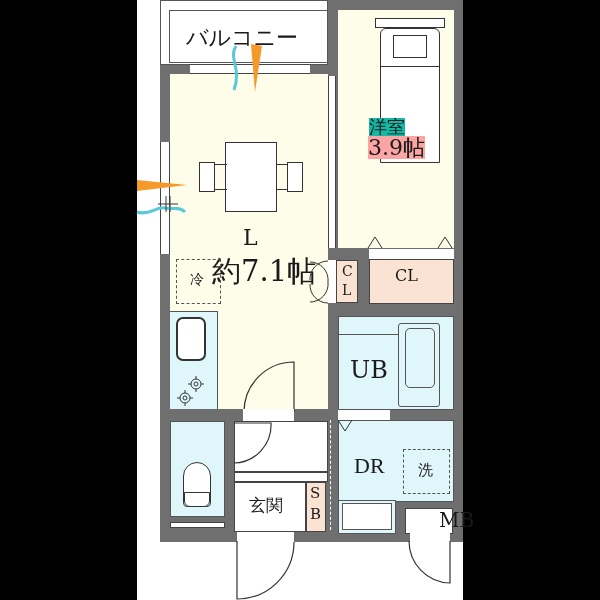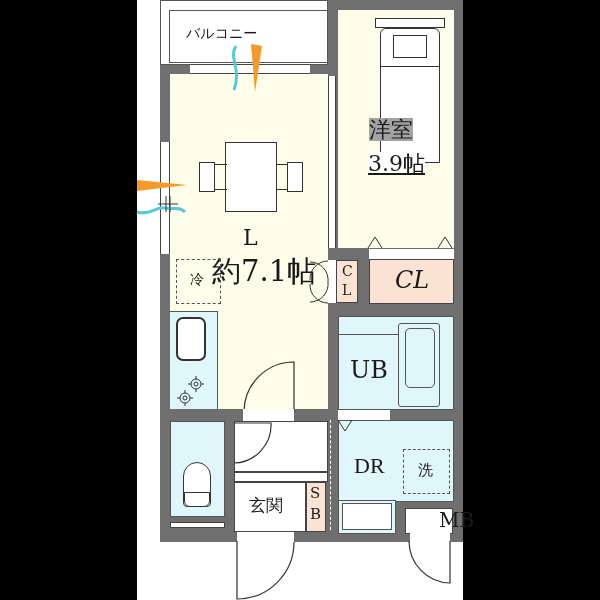--- a/index.html
+++ b/index.html
@@ -19,21 +19,21 @@
 <body>
 
 <div class="canvas"></div>
 
 <div class="abs wall" style="left:160px;top:62px;width:303px;height:480px;"></div>
 
 <div class="abs wall" style="left:328px;top:0;width:135px;height:70px;"></div>
 
 <div class="abs" style="left:160px;top:0;width:168px;height:65px;border:1px solid #555;background:#fff;"></div>
 <div class="abs white" style="left:169px;top:10px;width:159px;height:53px;border:1px solid #555;"></div>
-<div class="lbl" style="left:186px;top:26px;font-size:14px;text-align:right;">バルコニー</div>
+<div class="lbl" style="left:186px;top:26px;font-size:22px;text-align:right;">バルコニー</div>
 
 <div class="abs room-yellow" style="left:170px;top:74px;width:158px;height:335px;"></div>
 
 <div class="abs white" style="left:160px;top:142px;width:10px;height:112px;border-left:1px solid #444;border-right:1px solid #444;"></div>
 
 <div class="abs white" style="left:190px;top:64px;width:120px;height:10px;border-top:1px solid #444;border-bottom:1px solid #444;"></div>
 
 <div class="abs white" style="left:225px;top:142px;width:52px;height:70px;border:1.5px solid #333;"></div>
 <div class="abs white" style="left:199px;top:162px;width:16px;height:30px;border:1.5px solid #333;"></div>
 <div class="abs" style="left:215px;top:164px;width:12px;height:26px;border-top:1.5px solid #333;border-bottom:1.5px solid #333;"></div>
@@ -73,26 +73,26 @@
   </svg>
 <div class="abs white" style="left:243px;top:409px;width:51px;height:12px;"></div>
 
 <div class="abs white" style="left:328px;top:76px;width:8px;height:172px;border-left:1px solid #444;border-right:1px solid #444;"></div>
 
 <div class="abs room-yellow" style="left:338px;top:10px;width:116px;height:238px;"></div>
 <div class="abs white" style="left:375px;top:18px;width:70px;height:10px;border:1.2px solid #333;"></div>
 <div class="abs white" style="left:380px;top:28px;width:60px;height:135px;border:1.2px solid #333;border-radius:6px 6px 0 0;"></div>
 <div class="abs white" style="left:393px;top:35px;width:34px;height:23px;border:1.2px solid #333;"></div>
 <div class="abs" style="left:380px;top:66px;width:60px;height:0;border-top:1px solid #333;"></div>
-<div class="lbl" style="left:369px;top:118px;font-size:22px;background:#a3a3a3;">洋室</div>
-<div class="lbl" style="left:368px;top:152px;font-size:22px;background:#ffffff;text-decoration:underline;">3.9帖</div>
+<div class="lbl" style="left:369px;top:118px;font-size:18px;background:#14b8a6;">洋室</div>
+<div class="lbl" style="left:368px;top:136px;font-size:22px;background:#fca5a5;">3.9帖</div>
 
 <div class="abs white" style="left:369px;top:249px;width:85px;height:10px;"></div>
 <div class="abs room-peach" style="left:369px;top:259px;width:85px;height:45px;border:1px solid #444;"></div>
-<div class="lbl" style="left:395px;top:268px;font-size:24px;font-style:italic;">CL</div>
+<div class="lbl" style="left:395px;top:268px;font-size:16px;">CL</div>
 <svg style="left:368px;top:236px;" width="14" height="12" viewBox="0 0 14 12">
     <path d="M0 12 L7 1 L14 12" fill="none" stroke="#333" stroke-width="1"></path>
   </svg>
 <svg style="left:438px;top:236px;" width="14" height="12" viewBox="0 0 14 12">
     <path d="M0 12 L7 1 L14 12" fill="none" stroke="#333" stroke-width="1"></path>
   </svg>
 
 <div class="abs white" style="left:327px;top:260px;width:9px;height:43px;"></div>
 <div class="abs room-peach" style="left:336px;top:260px;width:22px;height:43px;border:1px solid #444;"></div>
 <div class="lbl" style="left:342px;top:264px;font-size:14px;">C</div>

